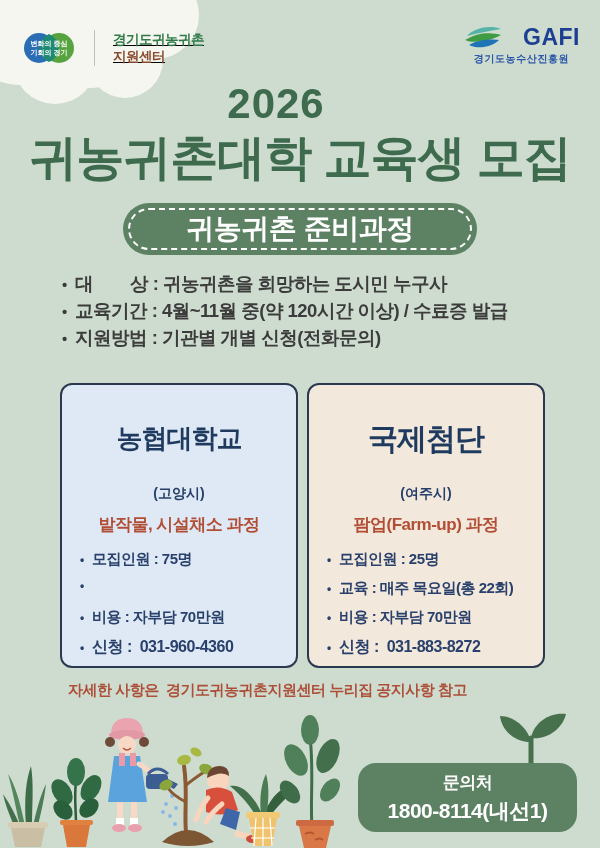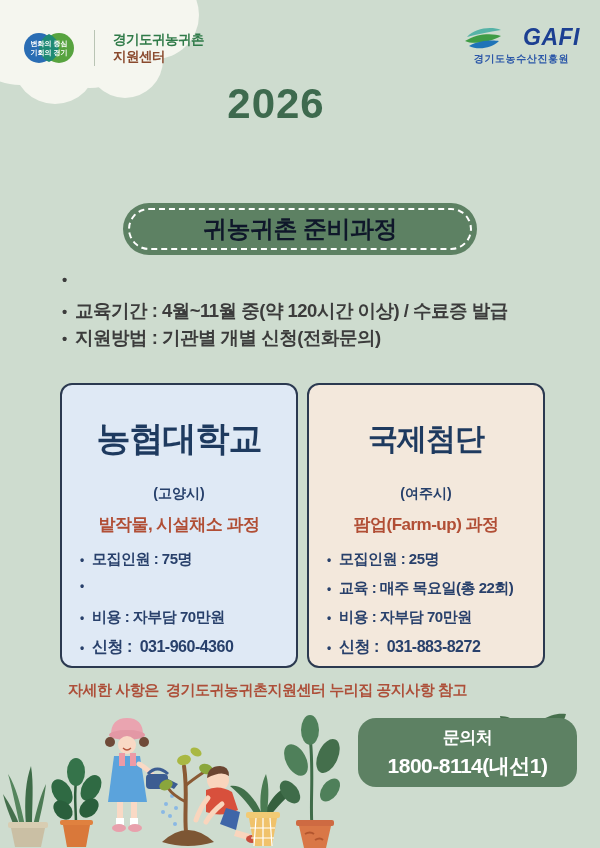--- a/index.html
+++ b/index.html
@@ -4,71 +4,71 @@
 <style>
   html,body{margin:0;padding:0;background:#8d9a8f;}
   .poster{
     position:relative; width:600px; height:848px; overflow:hidden;
     background:#cedccf;
     font-family:"Liberation Sans","DejaVu Sans",sans-serif;
   }
   
   .cloud{position:absolute; top:0; left:0;}
   
-  .brand-left{position:absolute; top:30px; left:22px; display:flex; align-items:center; gap:18px;}
+  .brand-left{position:absolute; top:30px; left:22px; display:flex; align-items:center; gap:18px;text-decoration:underline;}
   .brand-divider{width:1px; height:36px; background:#b9c4b4;}
   .brand-text{line-height:17px; font-weight:bold; font-size:13.5px; letter-spacing:-0.5px;}
   .brand-line1{color:#2f7a48;}
   .brand-line2{color:#8a4a2e;}
   
   .brand-right{position:absolute; top:24px; right:20px; text-align:center;}
-  .gafi-top{display:flex; align-items:center; gap:20px; justify-content:center;font-style:italic;}
+  .gafi-top{display:flex; align-items:flex-start; gap:20px; justify-content:center;}
   .gafi-acronym{font-size:23px; font-weight:bold; color:#1c3f92; letter-spacing:0.5px;}
   .gafi-org{margin-top:1px; font-size:10px; font-weight:bold; color:#2b57a8; letter-spacing:0.6px;}
   
   .year{position:absolute; top:80px; left:0; width:552px; text-align:center;
         font-size:42px; font-weight:800; color:#3e6a4e; letter-spacing:1px;}
   .main-title{position:absolute; top:126px; left:0; width:600px; margin:0; text-align:center;
         font-size:48px; font-weight:800; color:#3e6a4e; letter-spacing:-1px;}
   
   .badge{position:absolute; top:203px; left:123px; width:354px; height:52px;
         background:#5d8163; border-radius:26px;}
   .badge-inner{position:absolute; inset:5px; border:2px dashed #ffffff; border-radius:21px;
         display:flex; align-items:center; justify-content:center;
-        color:#0f172a; font-size:24px; font-weight:bold; letter-spacing:-0.5px;}
+        color:#ffffff; font-size:28px; font-weight:bold; letter-spacing:-0.5px;}
   
   .info-list{position:absolute; top:271px; left:62px; width:500px;}
   .info-row{display:flex; align-items:baseline; height:27px; color:#3c3c3c;
         font-size:18.5px; font-weight:bold; letter-spacing:-0.5px;}
   .info-row .dot{width:13px; font-size:15px; flex:none;}
   .info-text{white-space:pre-wrap;}
   
   .cards{position:absolute; top:383px; left:60px; width:485px; height:285px; display:flex; gap:9px;}
   .card{flex:1; border:2px solid #2b3950; border-radius:12px; box-sizing:border-box;
         padding:0 10px 6px 10px; text-align:center;}
   .card--left{background:#dfe9f5;}
   .card--right{background:#f3e8dc;}
   .card-title{margin-top:8px; min-height:92px; display:flex; flex-direction:column;
         justify-content:center; font-weight:800; color:#1e3a5f; line-height:1.12; letter-spacing:-1px;}
-  .card--left .card-title{font-size:34px;font-family:Liberation Serif, serif;}
+  .card--left .card-title{font-size:26px;}
   .card--right .card-title{font-size:30px;gap:36px;}
   .card-region{font-size:14px; color:#27406b; font-weight:600; height:16px;}
   .card-course{margin-top:12px; font-size:17px; font-weight:bold; color:#b14e35; letter-spacing:-0.5px;}
   .card-details{list-style:none; margin:14px 0 0 0; padding:0 0 0 8px; text-align:left;}
   .detail-row{display:flex; align-items:baseline; height:29px; color:#28406b;
         font-size:15px; font-weight:600; letter-spacing:-0.5px;}
   .detail-row .dot{width:12px; font-size:12px; flex:none;}
   .detail-row.apply{font-weight:800; font-size:16px;}
   .apply-text{white-space:pre-wrap;}
   
   .note{position:absolute; top:681px; left:68px; font-size:15px; font-weight:bold;
         color:#ad4f39; letter-spacing:-0.5px; white-space:pre-wrap;}
   
   .illustration{position:absolute; left:0; bottom:0;}
-  .contact{position:absolute; left:358px; top:718px; width:219px; height:69px;
+  .contact{position:absolute; left:358px; top:763px; width:219px; height:69px;
         background:#5d8163; border-radius:18px; display:flex; flex-direction:column;
         align-items:center; justify-content:center; color:#ffffff; z-index:2;}
   .contact-label{font-size:17px; font-weight:600; letter-spacing:-0.5px;}
   .contact-phone{font-size:21px; font-weight:700; margin-top:3px; letter-spacing:-0.5px;}
 </style>
 </head>
 <body>
 
 <div class="poster">
 
@@ -103,28 +103,30 @@
         <path d="M4 12 C12 3 28 1 38 5 C26 7 14 9 4 12 Z" fill="#56b3a7"></path>
         <path d="M2 16 C14 8 30 8 38 11 C28 17 10 20 2 16 Z" fill="#3f9c45"></path>
         <path d="M6 21 C16 15 30 15 36 16 C28 24 14 25 6 21 Z" fill="#1f74b8"></path>
       </svg>
       <span class="gafi-acronym">GAFI</span>
     </div>
     <div class="gafi-org">경기도농수산진흥원</div>
   </div>
 
   <div class="year">2026</div>
+  <h1 class="main-title">귀농귀촌대학 교육생 모집</h1>
 
   <div class="badge">
     <div class="badge-inner">귀농귀촌 준비과정</div>
   </div>
 
   <div class="info-list">
     <div class="info-row">
       <span class="dot">•</span>
+      <span class="info-text">대        상 : 귀농귀촌을 희망하는 도시민 누구사</span>
     </div>
     <div class="info-row">
       <span class="dot">•</span>
       <span class="info-text">교육기간 : 4월~11월 중(약 120시간 이상) / 수료증 발급</span>
     </div>
     <div class="info-row">
       <span class="dot">•</span>
       <span class="info-text">지원방법 : 기관별 개별 신청(전화문의)</span>
     </div>
   </div>

